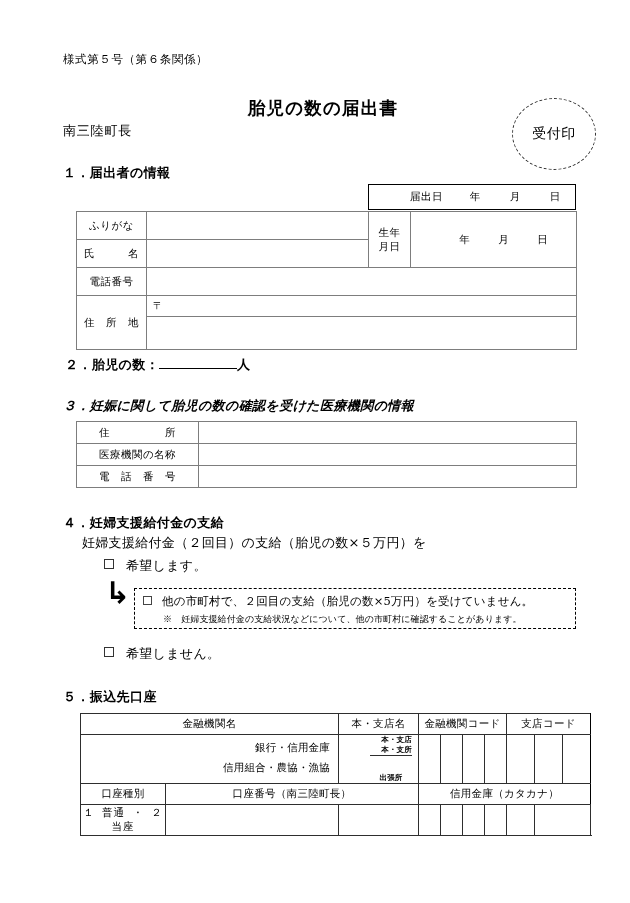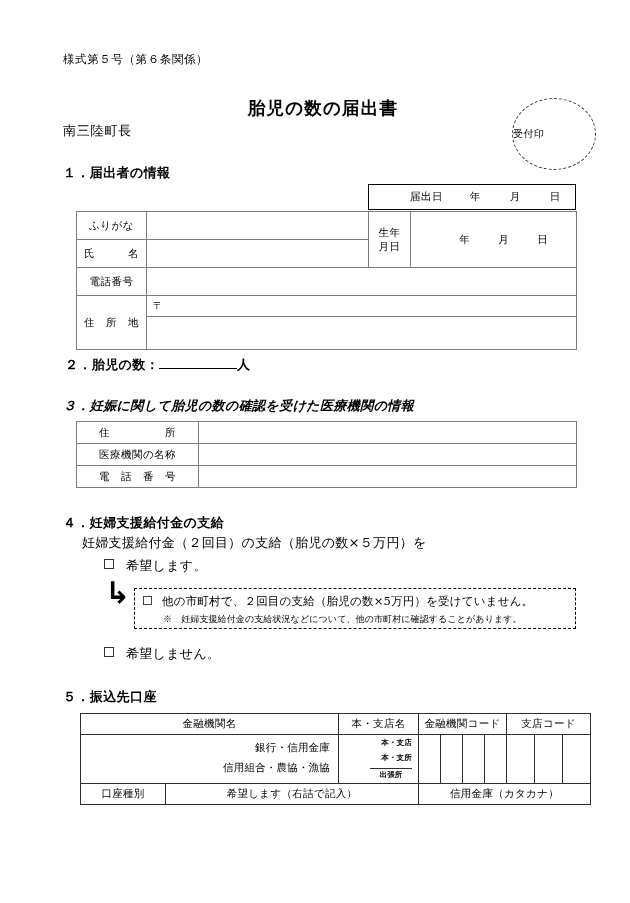--- a/index.html
+++ b/index.html
@@ -49,22 +49,22 @@
     letter-spacing: .8px;
     white-space: nowrap;
   }
   .stamp-circle {
     left: 504px; top: 98px;
     width: 82px; height: 70px;
     border: 1.4px dashed #2b2b2b;
     border-radius: 50%;
     display: flex;
     align-items: center;
-    justify-content: flex-start;
-    font-size: 10px;
+    justify-content: center;
+    font-size: 14px;
     letter-spacing: .5px;
   }
 
   
   .sec-head {
     font-family: "DejaVu Sans", "Liberation Sans", sans-serif;
     font-weight: bold;
     font-size: 13px;
     letter-spacing: .4px;
     white-space: nowrap;
@@ -210,21 +210,21 @@
     height: 100%;
     align-items: flex-end;
     padding-right: 6px;
     font-size: 7.5px;
     font-weight: bold;
     letter-spacing: .2px;
     box-sizing: border-box;
   }
   .branch-kind-inner span:last-child {
     border-top: 0.9px solid #2e2e2e;
-    padding-top: 1px;
+    padding-top: 17px;
     width: 42px;
     text-align: center;
   }
   .digit-cell { height: 48px; }
   .kouza-type-cell { height: 30px; font-size: 10px; letter-spacing: 1px; }
   .num-cell { height: 30px; }
 </style>
 </head>
 <body>
 
@@ -382,20 +382,31 @@
         <td class="digit-cell"></td>
         <td class="digit-cell"></td>
         <td class="digit-cell"></td>
         <td class="digit-cell"></td>
         <td class="digit-cell"></td>
         <td class="digit-cell"></td>
       </tr>
 
       <tr>
         <td class="hdr">口座種別</td>
-        <td class="hdr" colspan="2">希望します（右詰で記入）</td>
+        <td class="hdr" colspan="2">口座番号（南三陸町長）</td>
         <td class="hdr" colspan="7">信用金庫（カタカナ）</td>
       </tr>
 
+      <tr>
+        <td class="kouza-type-cell">１ 普通 ・ ２ 当座</td>
+        <td class="num-cell"></td>
+        <td class="num-cell"></td>
+        <td class="num-cell"></td>
+        <td class="num-cell"></td>
+        <td class="num-cell"></td>
+        <td class="num-cell"></td>
+        <td class="num-cell"></td>
+        <td class="num-cell" colspan="3"></td>
+      </tr>
     </tbody>
   </table>
 
 </div>
 
 </body></html>

